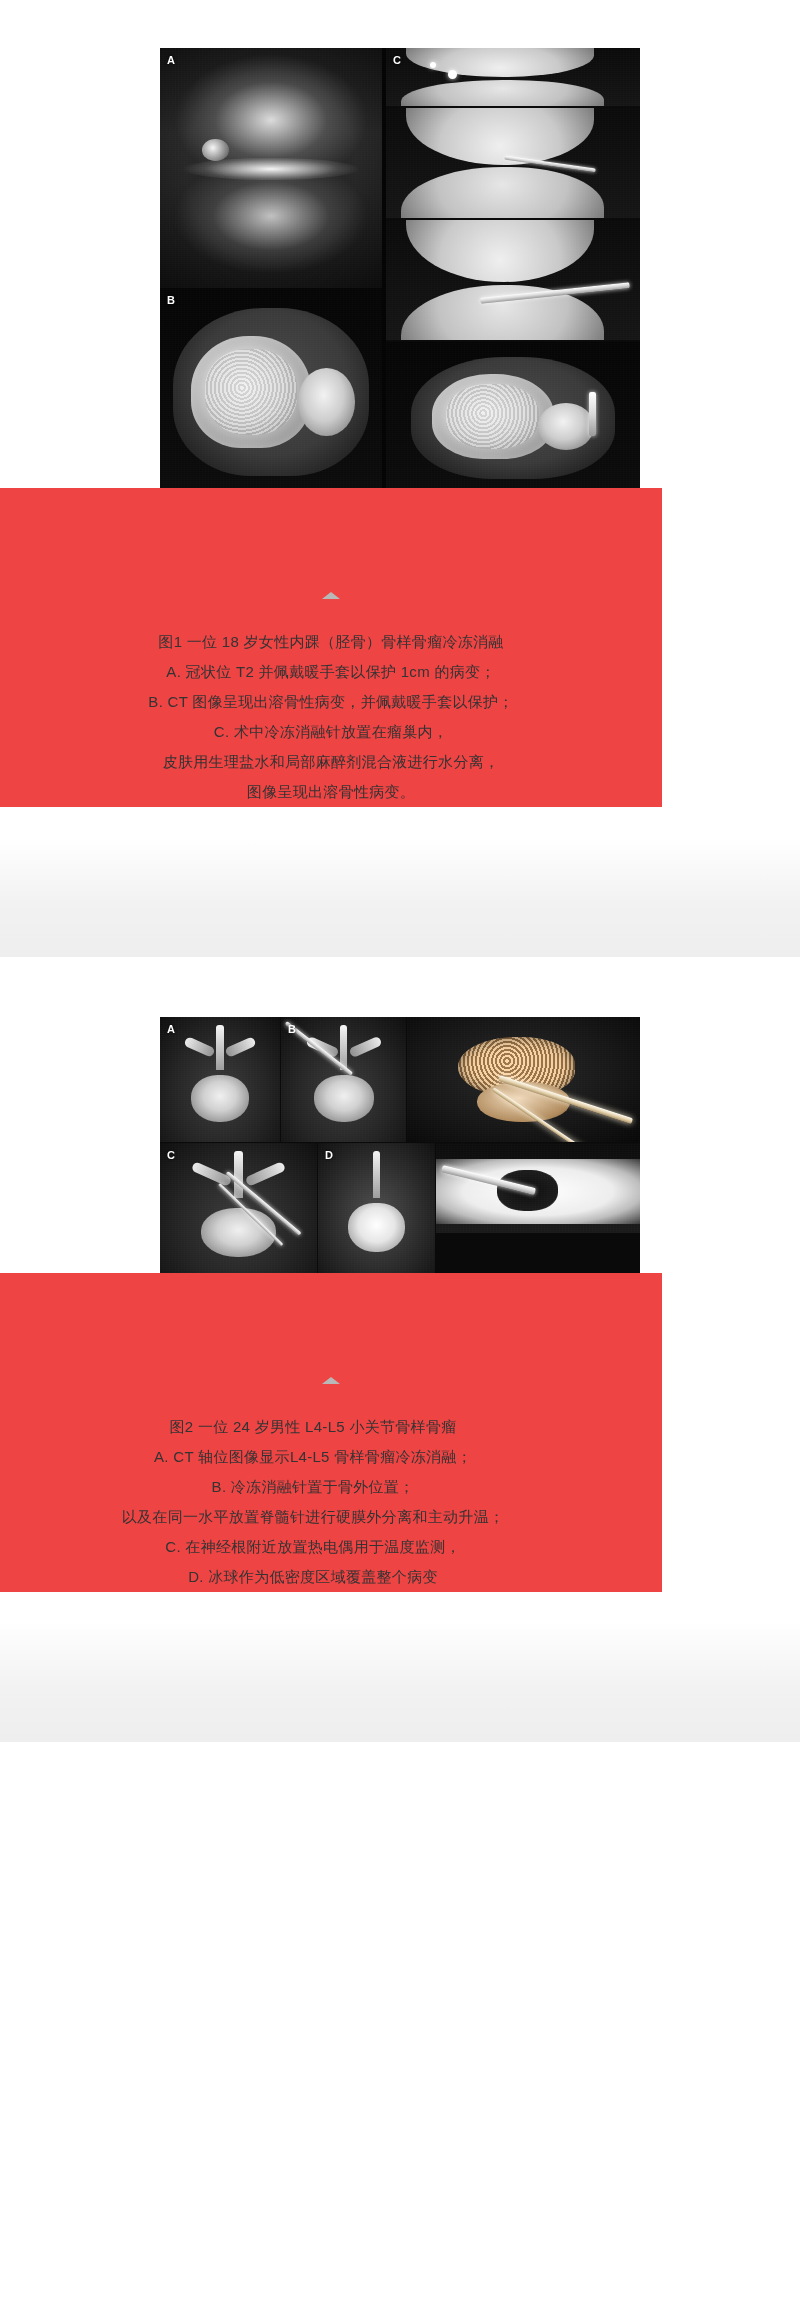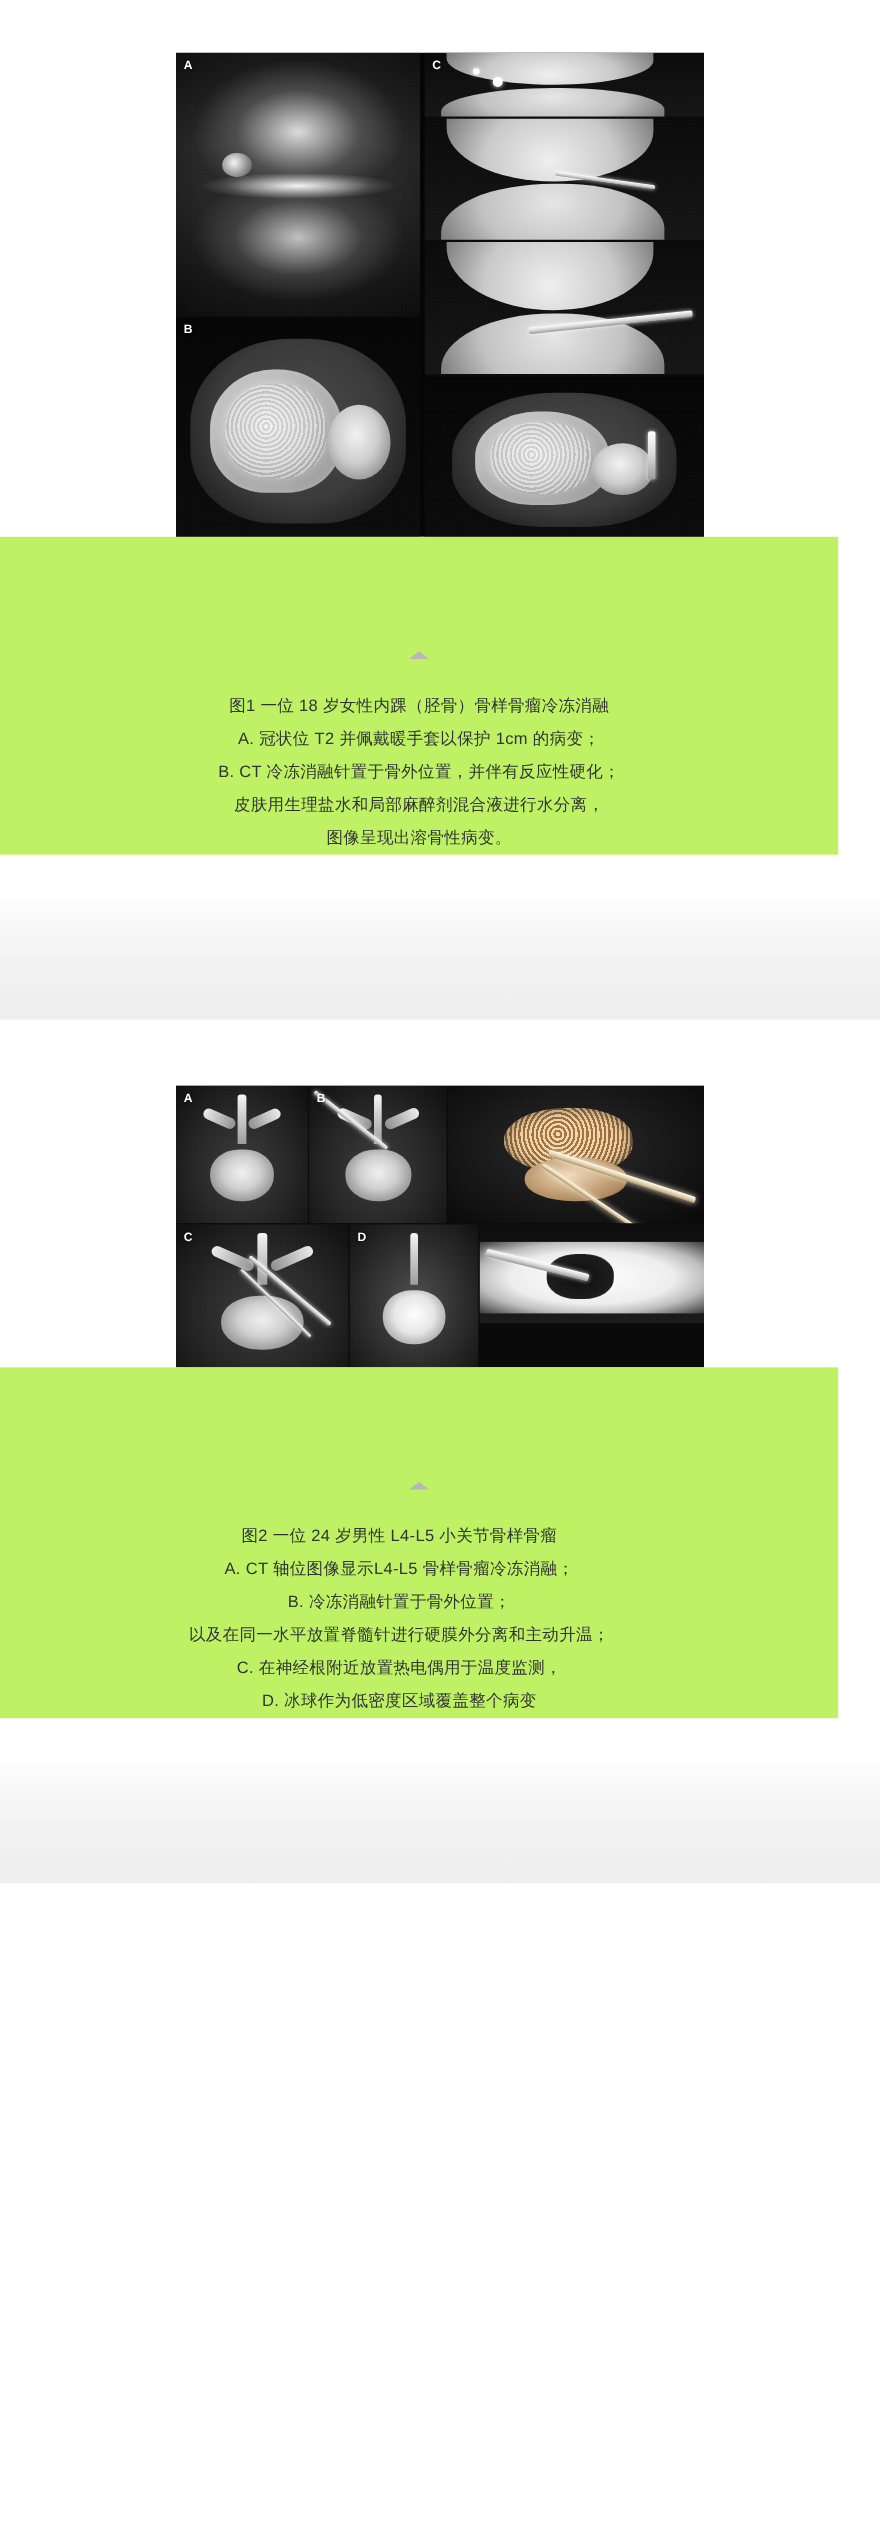--- a/index.html
+++ b/index.html
@@ -30,22 +30,22 @@
 
   .figure-media {
     position: relative;
     margin: 0 auto;
     background: #000;
     overflow: hidden;
   }
 
   .caption-wrap {
     position: relative;
-    width: 762px;
-    background: #bef264;
+    width: 662px;
+    background: #ef4444;
   }
 
   .caret {
     display: block;
     margin: 0 auto;
     width: 0;
     height: 0;
     border-left: 9px solid transparent;
     border-right: 9px solid transparent;
     border-bottom: 7px solid #b8b8b8;
@@ -398,21 +398,22 @@
         <span class="panel-letter">C</span>
       </div>
 
     </div>
 
     <div class="caption-wrap" style="padding-top:104px;">
       <span class="caret"></span>
       <div class="caption" style="padding-top:28px;">
         <span class="cap-line">图1 一位 18 岁女性内踝（胫骨）骨样骨瘤冷冻消融</span>
         <span class="cap-line">A. 冠状位 T2 并佩戴暖手套以保护 1cm 的病变；</span>
-        <span class="cap-line">B. CT 冷冻消融针置于骨外位置，并伴有反应性硬化；</span>
+        <span class="cap-line">B. CT 图像呈现出溶骨性病变，并佩戴暖手套以保护；</span>
+        <span class="cap-line">C. 术中冷冻消融针放置在瘤巢内，</span>
         <span class="cap-line">皮肤用生理盐水和局部麻醉剂混合液进行水分离，</span>
         <span class="cap-line">图像呈现出溶骨性病变。</span>
       </div>
     </div>
 
     <div class="spacer-white" style="height:30px;"></div>
     <div class="gradient-strip"></div>
     <div class="spacer-white" style="height:60px;"></div>
   </div>
 

